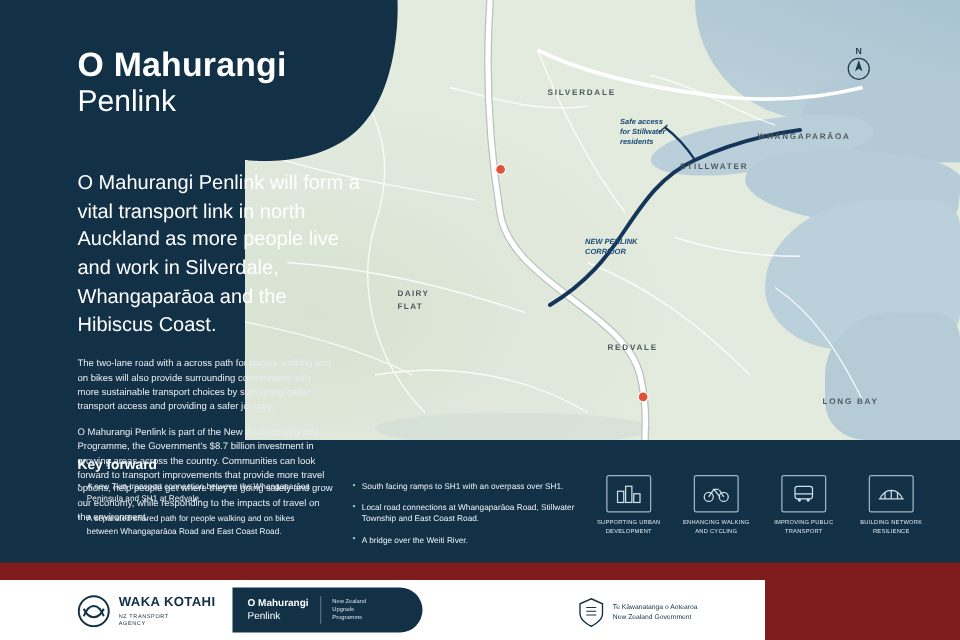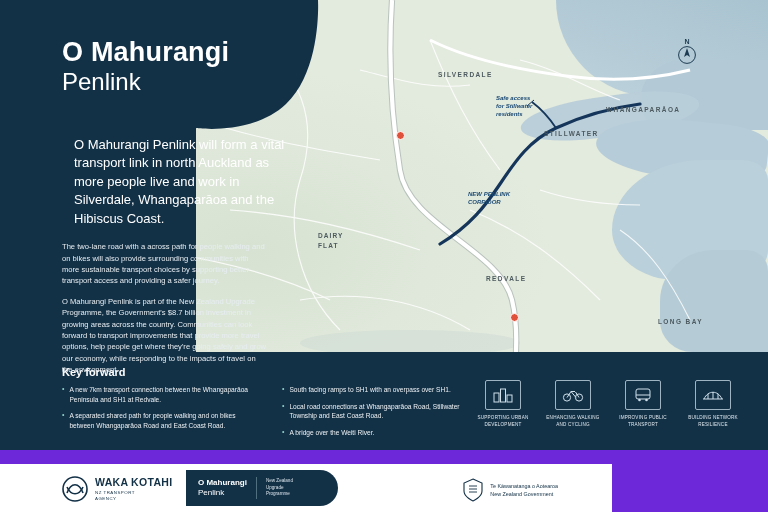--- a/index.html
+++ b/index.html
@@ -10,21 +10,21 @@
   body {
     width: 768px;
     height: 512px;
     font-family: "Liberation Sans", sans-serif;
     overflow: hidden;
   }
   #poster {
     position: relative;
     width: 768px;
     height: 512px;
-    background: #6d28d9;
+    background: #7f1d1d;
     overflow: hidden;
     text-decoration: underline;
   }
 
   
   .map-area {
     position: absolute;
     left: 0; top: 0;
     width: 768px; height: 352px;
     background: #dfe7dd;
@@ -110,24 +110,24 @@
   }
 
   .intro {
     position: absolute;
     left: 62px; top: 136px;
     width: 228px;
     color: #ffffff;
     z-index: 5;
   }
   .intro-lead {
-    font-size: 13px;
+    font-size: 16px;
     line-height: 1.42;
     font-weight: normal;
-    margin: 0 0 13px 12px;
+    margin: 0 0 13px 0;
   }
   .intro-body {
     font-size: 7.6px;
     line-height: 1.5;
     margin: 0 0 9px 0;
     color: #e7edf1;
     width: 205px;
   }
 
   

